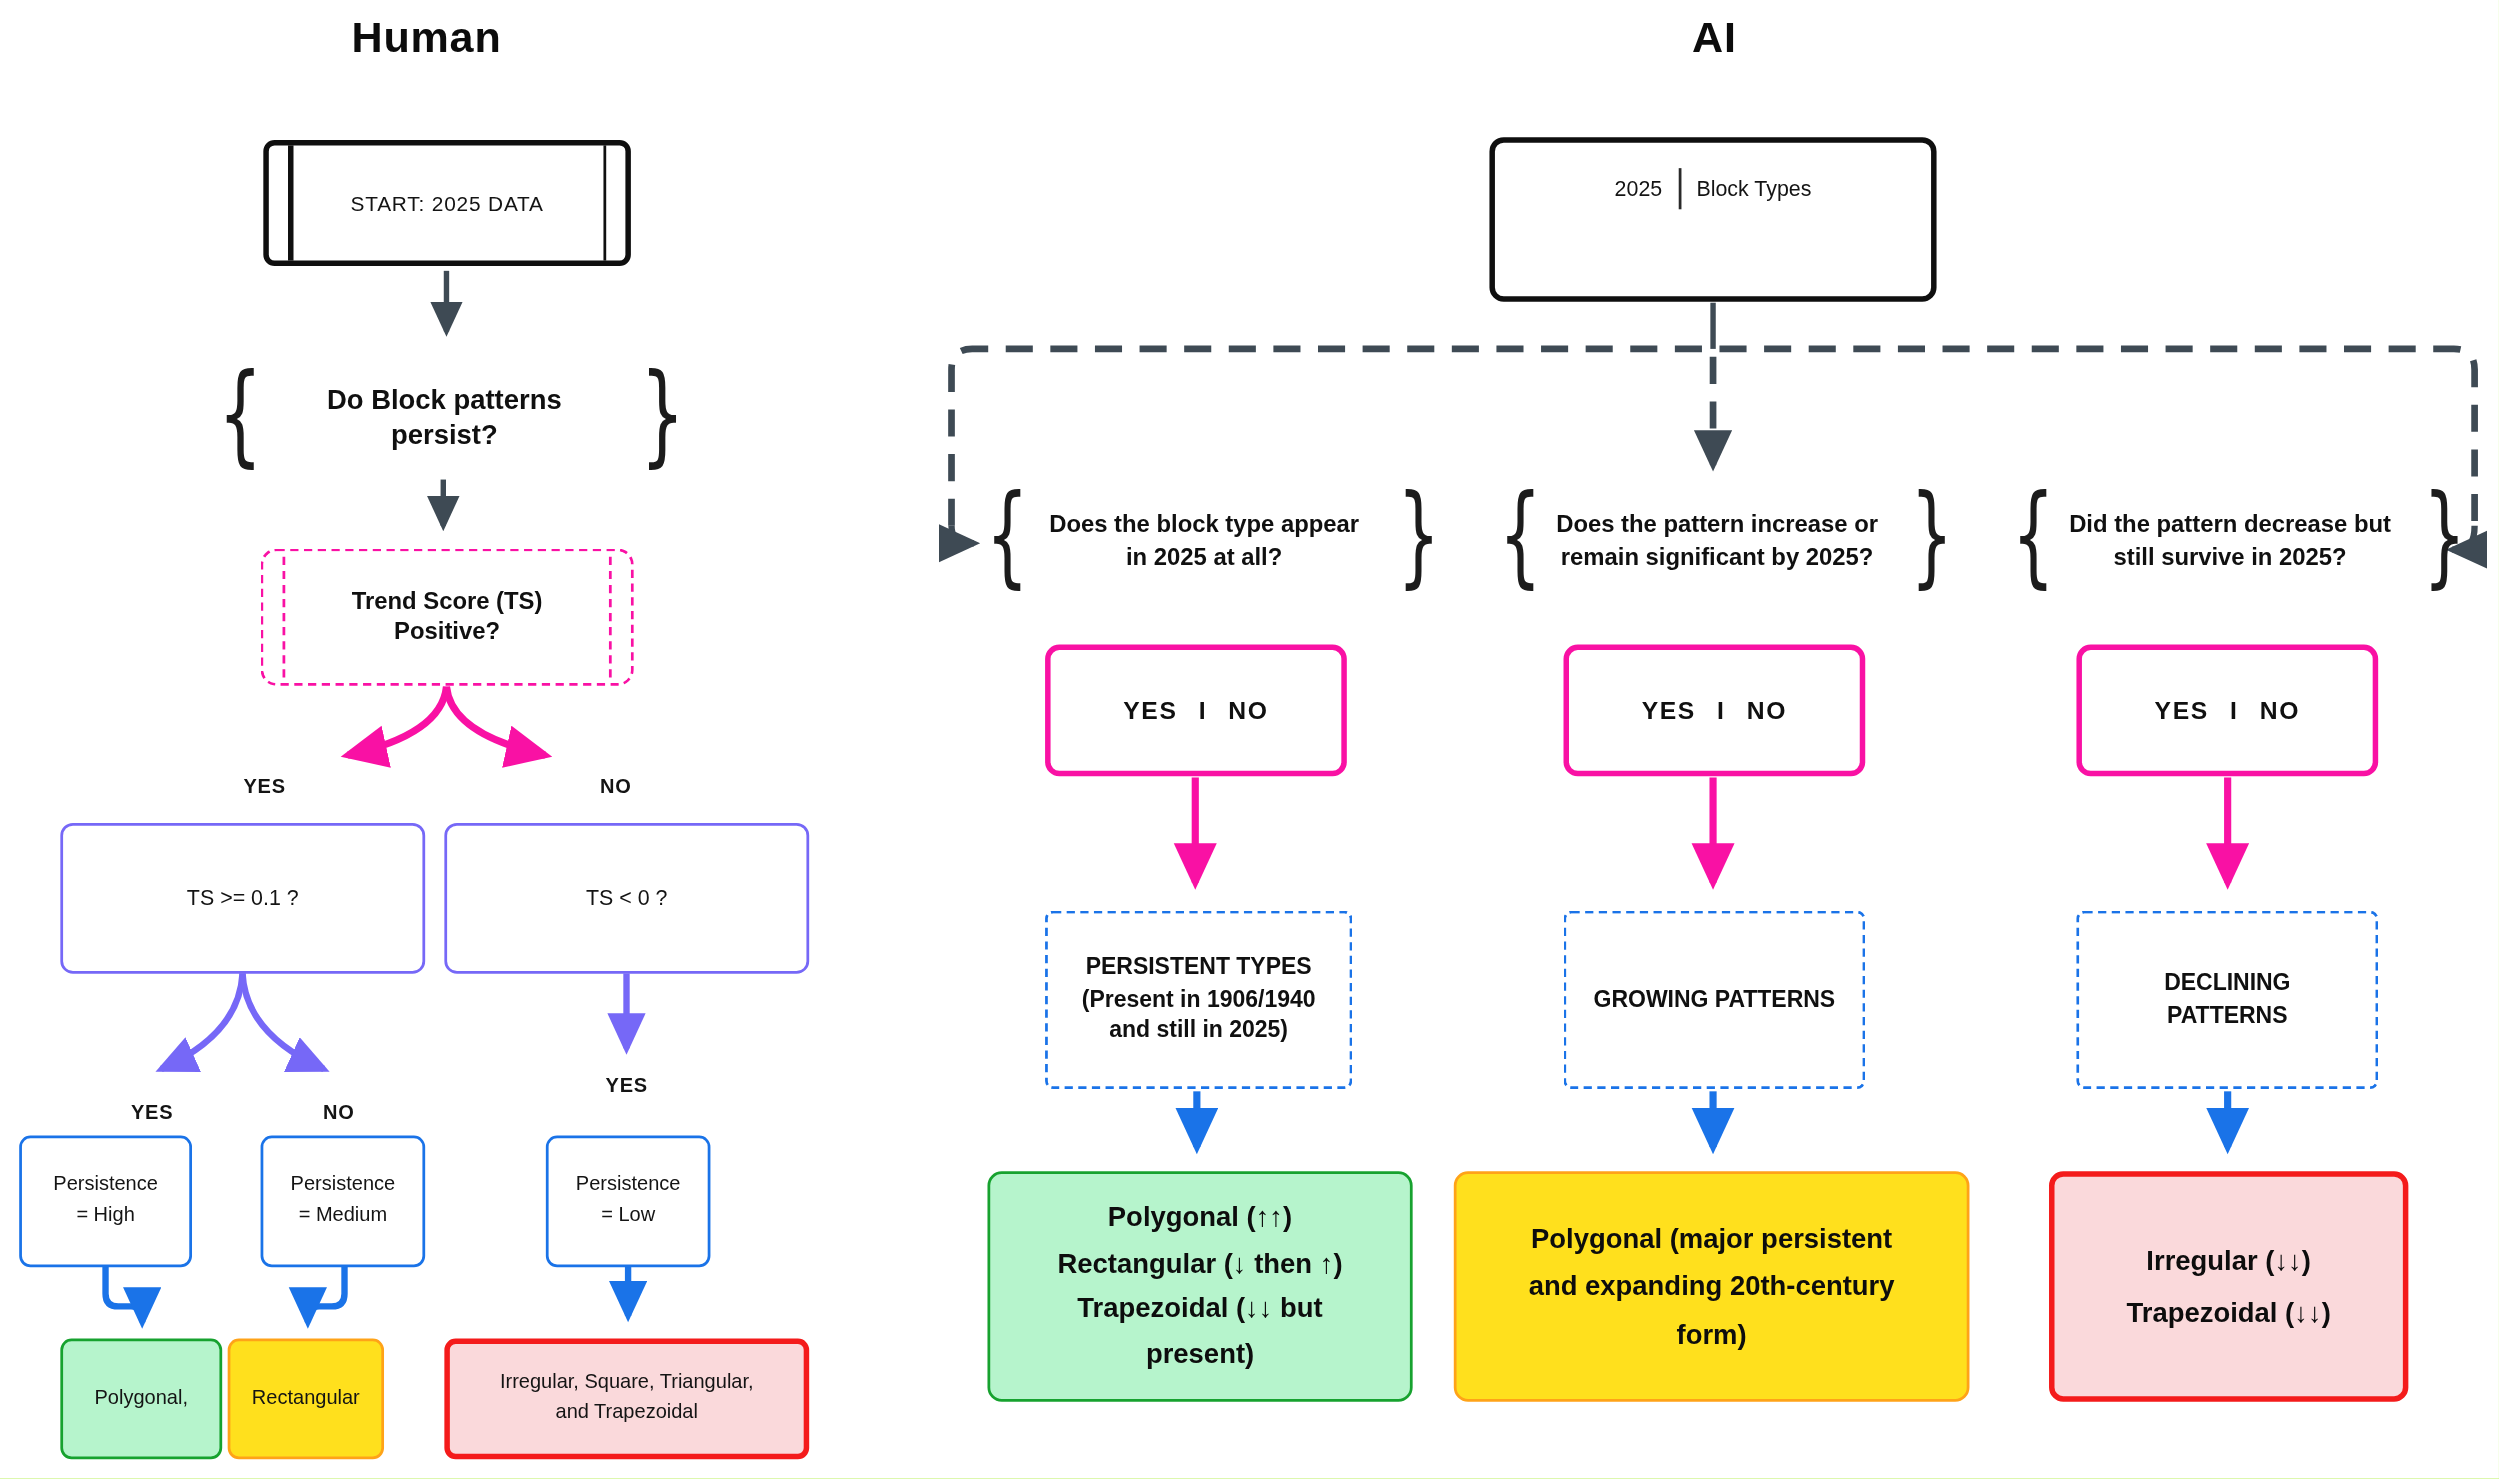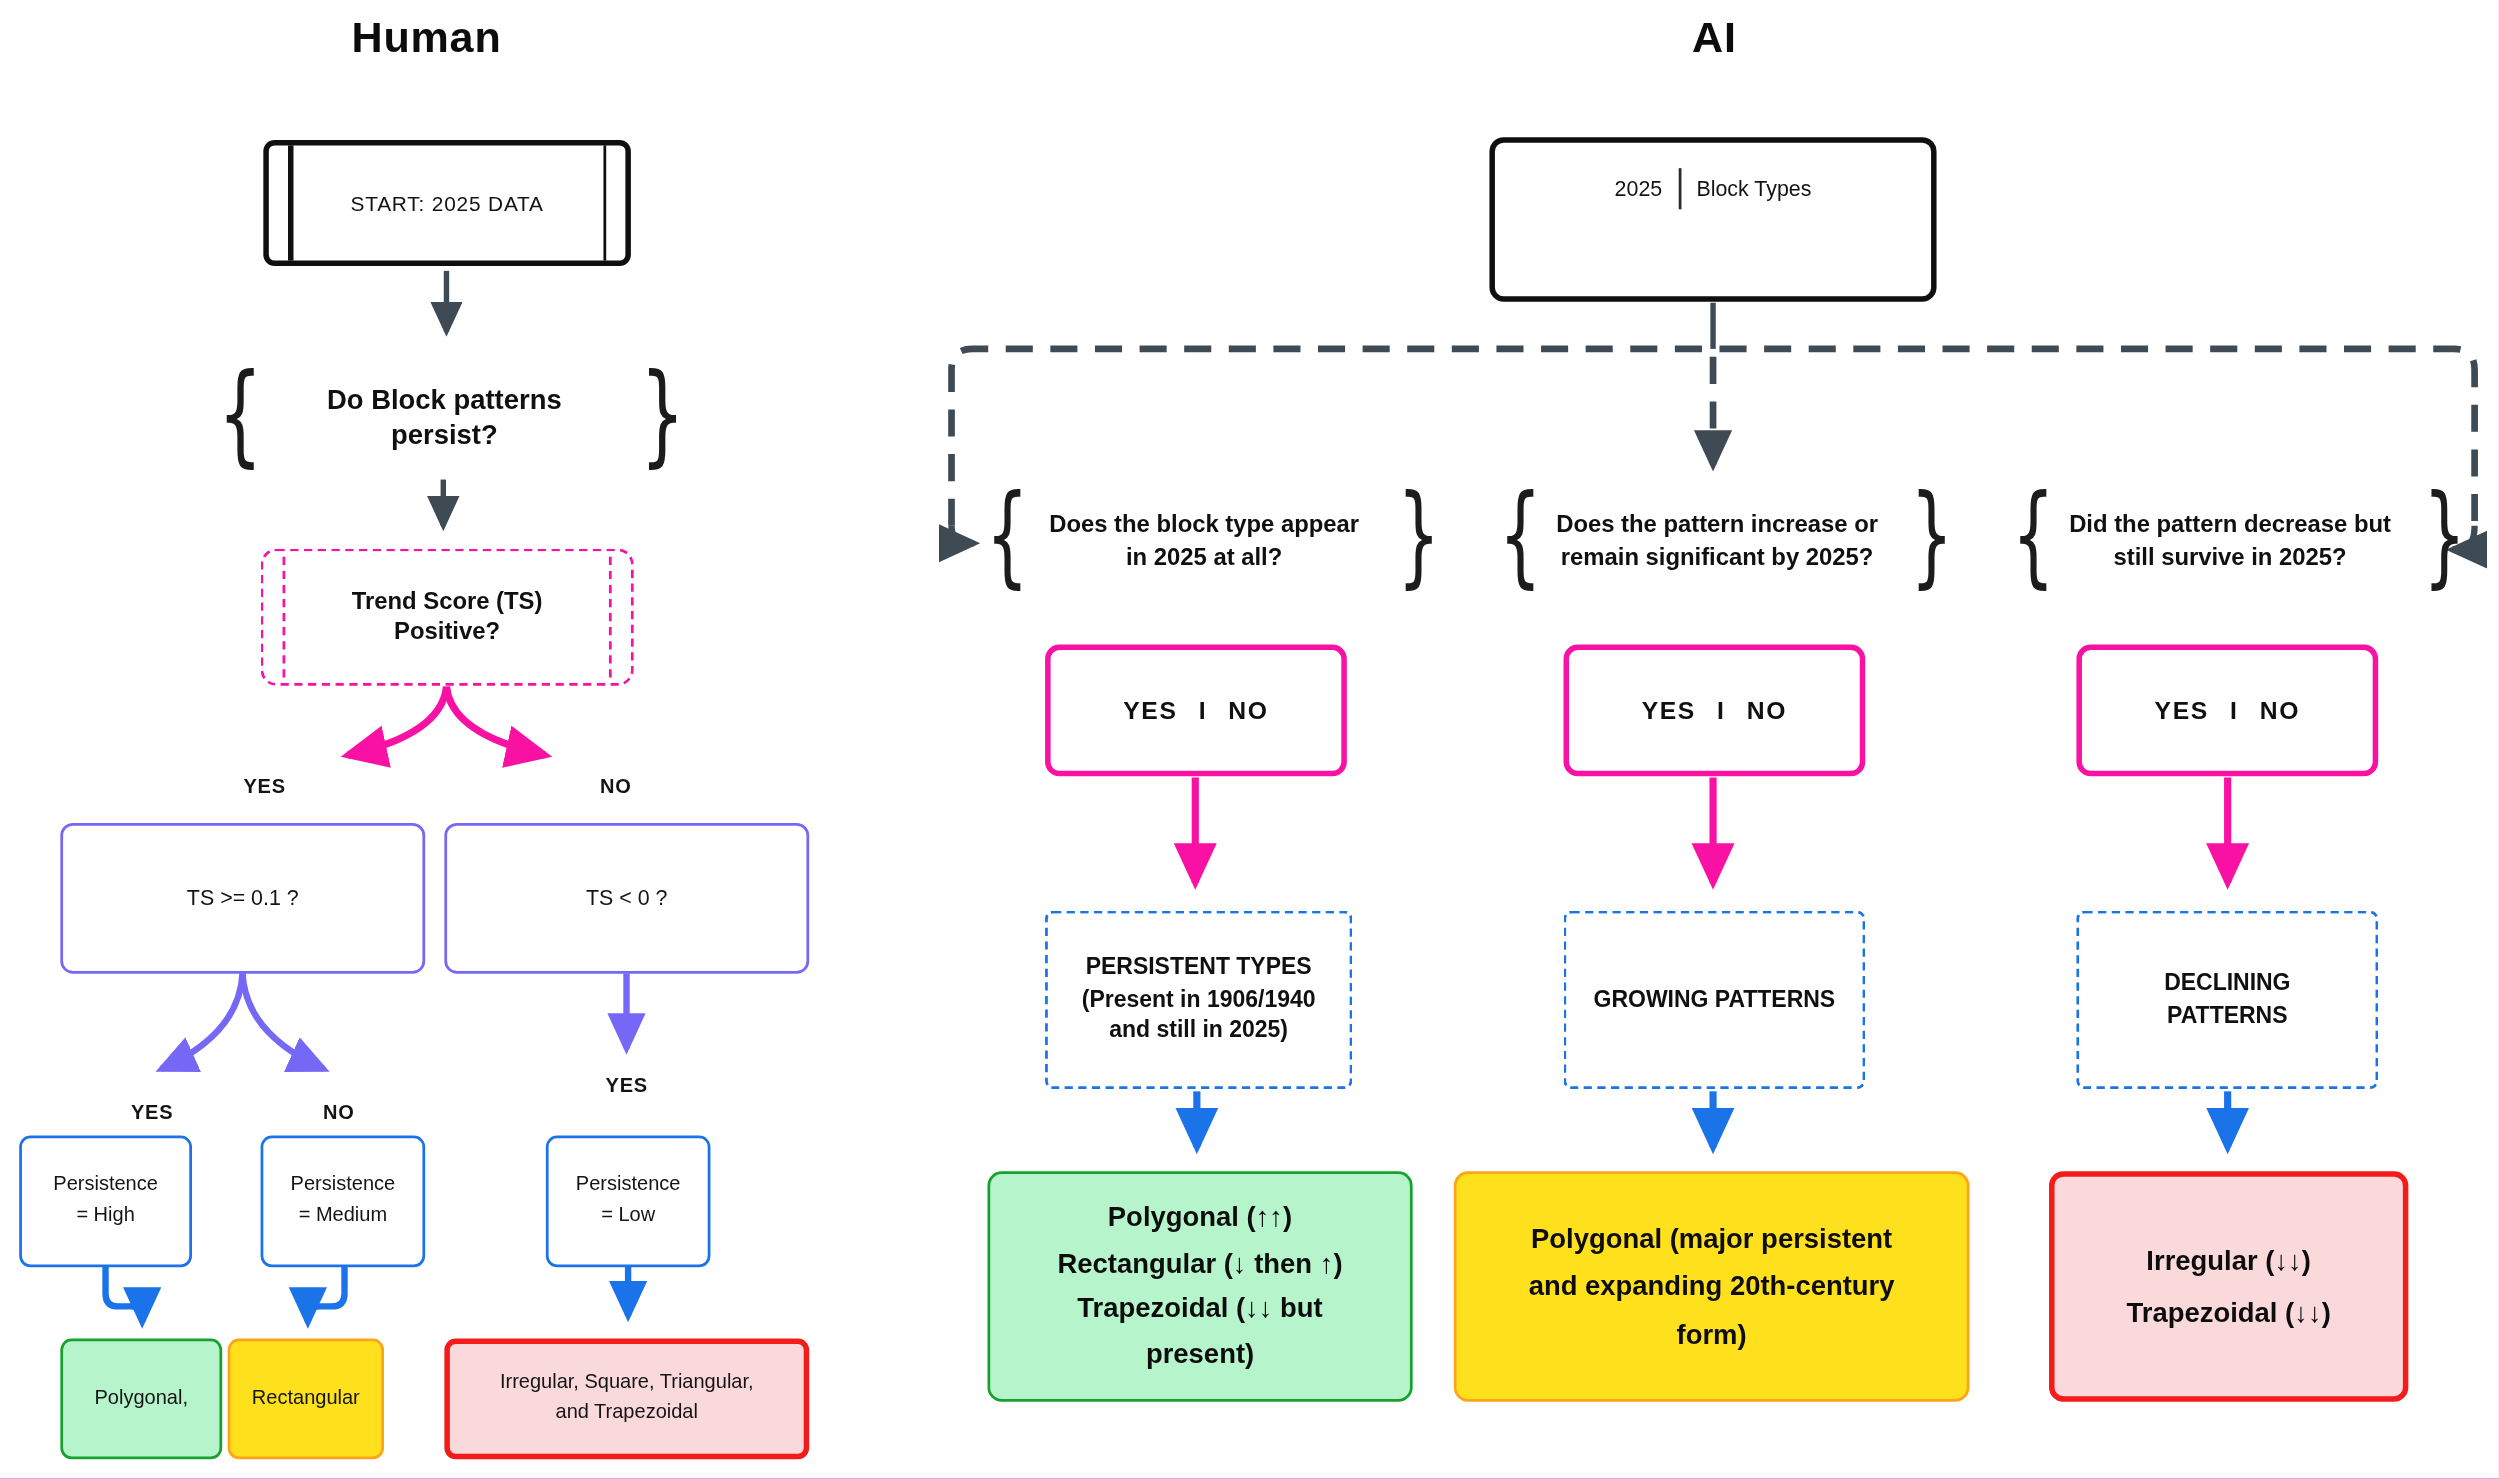--- a/index.html
+++ b/index.html
@@ -1,17 +1,17 @@
 <!DOCTYPE html>
 <html style="--arrow-dark: #3E4A54; --pink: #F911A4; --purple: #7668F7; --blue: #1A73E8; --green-border: #17A22F; --green-fill: #B6F4CC; --yellow-fill: #FFE01D; --orange-border: #FFA318; --red-border: #F41B1B; --red-fill: #FAD9DB;font-size:9.3px"><head>
 <meta charset="utf-8">
 <style>
   html,body{margin:0;padding:0;background:#ffffff;}
   body{font-family:"Liberation Sans","DejaVu Sans",sans-serif;}
-  .viewport{width:2500px;height:1479px;overflow:hidden;background:#d946ef;}
+  .viewport{width:2500px;height:1479px;overflow:hidden;background:#bef264;}
   .stage{position:relative;width:911px;height:539px;background:#fff;
          transform:scale(2.743);transform-origin:0 0;}
   .abs{position:absolute;}
   .ctr{display:flex;align-items:center;justify-content:center;text-align:center;}
   .pre{white-space:pre-line;}
 
   
   .col-title{font-size:15.7px;font-weight:700;color:#0c0c0c;letter-spacing:0.3px;}
 
   

